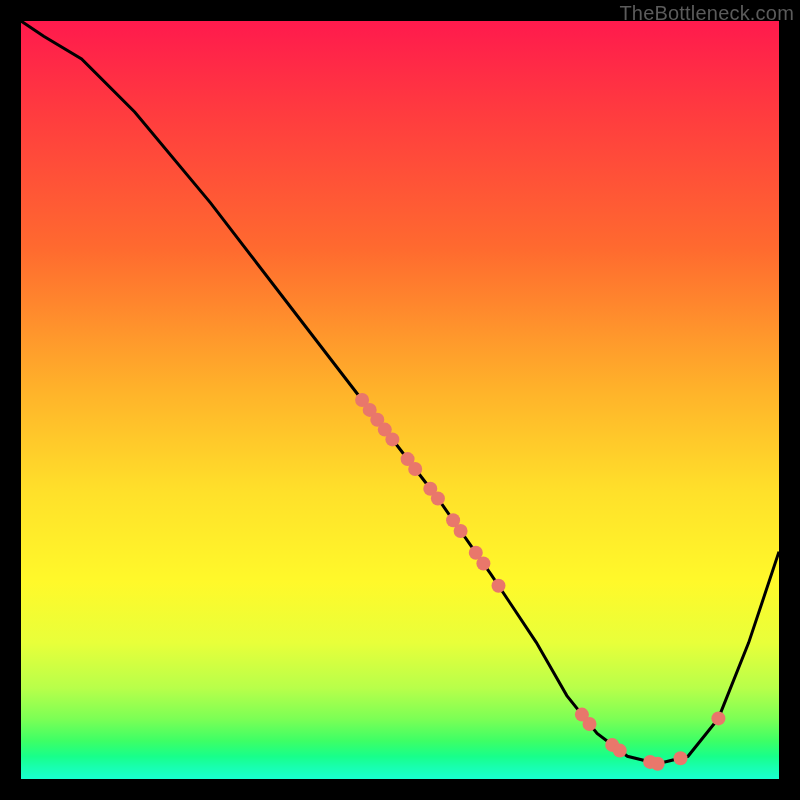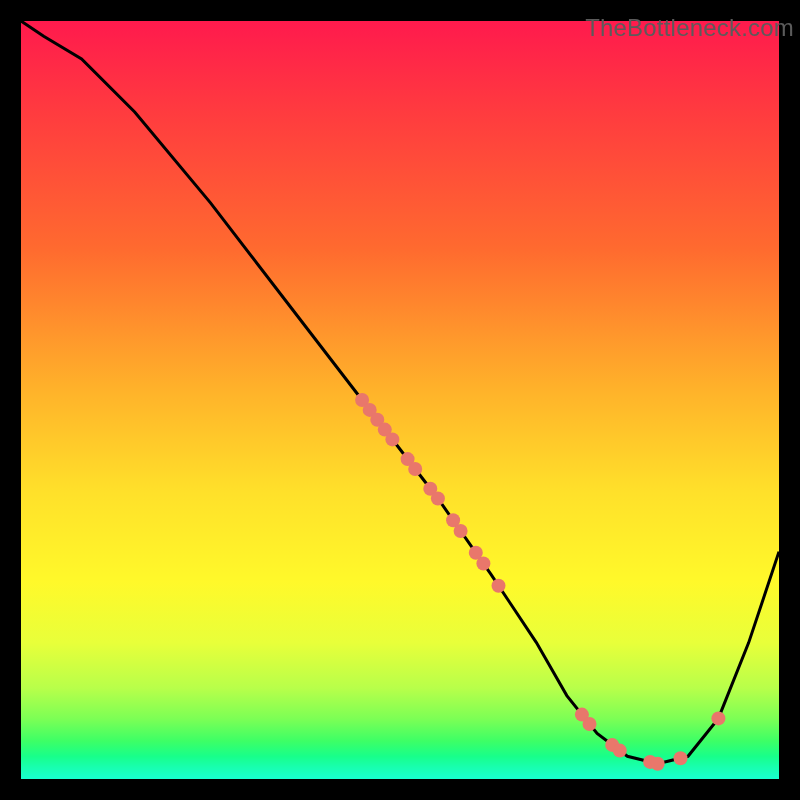--- a/index.html
+++ b/index.html
@@ -46,25 +46,24 @@
     top: 0;
     width: 758px;
     height: 758px;
     overflow: visible;
   }
   .watermark {
     position: absolute;
     top: 2px;
     right: 6px;
     font-family: Arial, Helvetica, sans-serif;
-    font-size: 24px;
+    font-size: 20px;
     color: #5b5b5b;
     letter-spacing: 0.2px;
     user-select: none;
-    margin-top: 12px;
   }
 </style>
 </head>
 <body>
 
 <div class="stage">
   <div class="plot">
     <svg class="curve" viewBox="0 0 758 758">
       <path id="curve-path" fill="none" stroke="#000000" stroke-width="3" d="M0.0 0.0 L22.7 15.2 L60.6 37.9 L113.7 91.0 L189.5 181.9 L265.3 280.5 L341.1 379.0 L416.9 477.5 L470.0 553.3 L515.4 621.6 L545.8 674.6 L576.1 712.5 L606.4 735.3 L636.7 742.8 L667.0 735.3 L697.4 697.4 L727.7 621.6 L758.0 530.6"></path>
       <g id="points-group">

